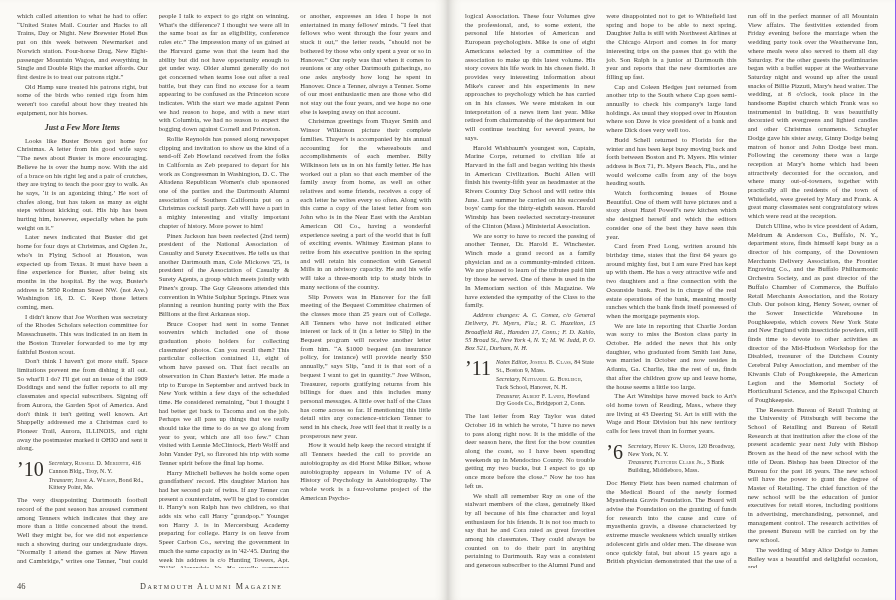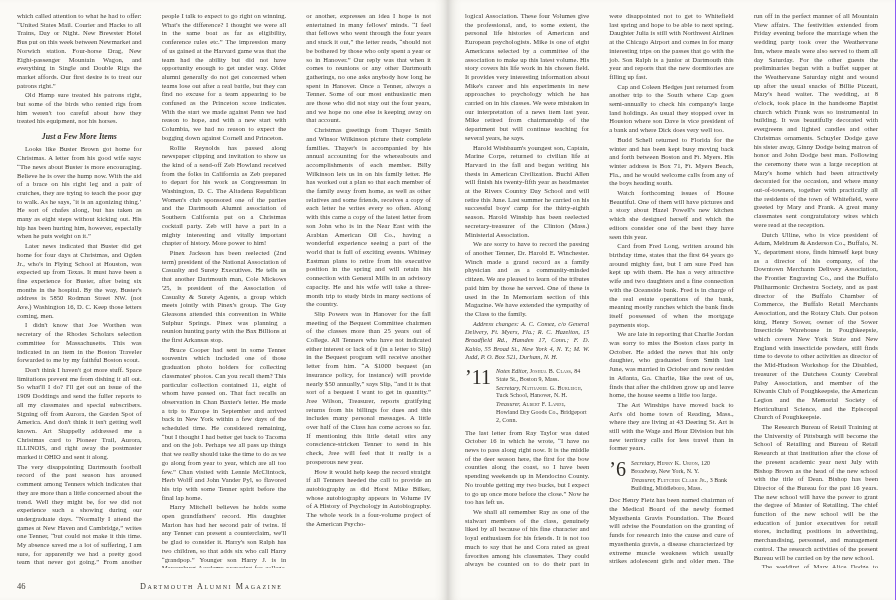--- a/index.html
+++ b/index.html
@@ -1,21 +1,21 @@
 <!DOCTYPE html>
 <html><head>
 <meta charset="utf-8">
 <style>
   html,body{margin:0;padding:0;}
   body{width:896px;height:600px;background:#e9e8e3;font-family:"Liberation Serif","DejaVu Serif",serif;overflow:hidden;}
   .spread{display:flex;width:896px;height:600px;background:#f3f2ed;}
   .page{width:448px;height:600px;box-sizing:border-box;background:#fbfaf6;position:relative;padding:12px 17px 0 17px;}
   .page-left{box-shadow:inset -10px 0 14px -12px rgba(60,55,45,.45);}
   .page-right{box-shadow:inset 10px 0 14px -12px rgba(60,55,45,.45);border-right:1px solid #8b5cf6;}
-  .columns{display:flex;gap:20px;height:556px;overflow:hidden;}
+  .columns{display:flex;gap:11px;height:556px;overflow:hidden;}
   .col{flex:1 1 0;min-width:0;overflow:hidden;text-align:justify;font-size:6.6px;line-height:1.32;color:#3b3833;letter-spacing:.05px;}
   .para{margin:0 0 1px 0;text-indent:8px;}
   .para.noindent{text-indent:0;}
   .para.italic-note{font-style:italic;font-size:6.3px;}
   .item-heading{text-align:center;font-style:italic;font-weight:bold;font-size:7.8px;margin:6px 0 3px;color:#33302b;}
   .classhead{display:flex;align-items:flex-start;margin:7px 0 3px 0;text-align:left;}
   .numeral{font-size:20px;line-height:.95;padding-right:5px;color:#2f2c27;}
   .officers{flex:1;font-size:6px;line-height:1.3;color:#3b3833;}
   .officer{margin:0 0 1px 0;}
   .officer .role{font-style:italic;}
@@ -35,20 +35,27 @@
   <section class="page page-left">
     <div class="columns">
       <div class="col">
           <p class="para noindent">which called attention to what he had to offer: “United States Mail. Courier and Hacks to all Trains, Day or Night. New Brewster Hotel Bus put on this week between Newmarket and Norwich station. Four-horse Drag, New Eight-passenger Mountain Wagon, and everything in Single and Double Rigs the market affords. Our first desire is to treat our patrons right.”</p>
           <p class="para">Old Hamp sure treated his patrons right, but some of the birds who rented rigs from him weren't too careful about how they treated his equipment, nor his horses.</p>
           <h3 class="item-heading">Just a Few More Items</h3>
           <p class="para">Looks like Buster Brown got home for Christmas. A letter from his good wife says: “The news about Buster is more encouraging. Believe he is over the hump now. With the aid of a brace on his right leg and a pair of crutches, they are trying to teach the poor guy to walk. As he says, ‘it is an agonizing thing.’ He sort of chafes along, but has taken as many as eight steps without kicking out. His hip has been hurting him, however, especially when he puts weight on it.”</p>
           <p class="para">Later news indicated that Buster did get home for four days at Christmas, and Ogden Jr., who's in Flying School at Houston, was expected up from Texas. It must have been a fine experience for Buster, after being six months in the hospital. By the way, Buster's address is 5850 Rodman Street NW. (not Ave.) Washington 16, D. C. Keep those letters coming, men.</p>
           <p class="para">I didn't know that Joe Worthen was secretary of the Rhodes Scholars selection committee for Massachusetts. This was indicated in an item in the Boston Traveler forwarded to me by my faithful Boston scout.</p>
           <p class="para">Don't think I haven't got more stuff. Space limitations prevent me from dishing it all out. So what'll I do? I'll get out an issue of the 1909 Doddings and send the fuller reports to all my classmates and special subscribers. Signing off from Aurora, the Garden Spot of America. And don't think it isn't getting well known. Art Shappelly addressed me a Christmas card to Pioneer Trail, Aurora, ILLINOIS, and right away the postmaster marked it OHIO and sent it along.</p>
+          <div class="classhead">
+            <span class="numeral">’10</span>
+            <div class="officers">
+              <div class="officer"><span class="role">Secretary, </span><span class="name">Russell D. Meredith</span>, 416 Cannon Bldg., Troy, N. Y.</div>
+              <div class="officer"><span class="role">Treasurer, </span><span class="name">Jesse A. Wilson</span>, Bond Rd., Kittery Point, Me.</div>
+            </div>
+          </div>
           <p class="para noindent">The very disappointing Dartmouth football record of the past season has aroused comment among Tenners which indicates that they are more than a little concerned about the trend. Well they might be, for we did not experience such a showing during our undergraduate days. “Normally I attend the games at New Haven and Cambridge,” writes one Tenner, “but could not make it this time. My absence saved me a lot of suffering, I am sure, for apparently we had a pretty good team that never got going.” From another Tenner's pen comes this: “Note that the Dartmouth team (football) has finally reached the bottom (or thereabouts) along with basketball etc. I don't get it at all. And the defeatist attitude with the alumni saying we will never have any more championship teams! We sure won't if that's the state of mind . . . The Princeton</p>
         </div>
       <div class="col">
           <p class="para noindent">people I talk to expect to go right on winning. What's the difference? I thought we were all in the same boat as far as eligibility, conference rules etc.” The impression many of us gained at the Harvard game was that the team had the ability but did not have opportunity enough to get under way. Older alumni generally do not get concerned when teams lose out after a real battle, but they can find no excuse for a team appearing to be confused as the Princeton score indicates. With the start we made against Penn we had reason to hope, and with a new start with Columbia, we had no reason to expect the bogging down against Cornell and Princeton.</p>
           <p class="para">Rollie Reynolds has passed along newspaper clipping and invitation to show us the kind of a send-off Zeb Howland received from the folks in California as Zeb prepared to depart for his work as Congressman in Washington, D. C. The Altadena Republican Women's club sponsored one of the parties and the Dartmouth Alumni association of Southern California put on a Christmas cocktail party. Zeb will have a part in a mighty interesting and vitally important chapter of history. More power to him!</p>
           <p class="para">Pinex Jackson has been reelected (2nd term) president of the National Association of Casualty and Surety Executives. He tells us that another Dartmouth man, Cole Mickows '25, is president of the Association of Casualty &amp; Surety Agents, a group which meets jointly with Pinex's group. The Guy Gleasons attended this convention in White Sulphur Springs. Pinex was planning a reunion hunting party with the Bax Billions at the first Arkansas stop.</p>
           <p class="para">Bruce Cooper had sent in some Tenner souvenirs which included one of those graduation photo holders for collecting classmates' photos. Can you recall them? This particular collection contained 11, eight of whom have passed on. That fact recalls an observation in Chan Baxter's letter. He made a trip to Europe in September and arrived back in New York within a few days of the scheduled time. He considered remaining, “but I thought I had better get back to Tacoma and on the job. Perhaps we all pass up things that we really should take the time to do as we go along from year to year, which are all too few.” Chan visited with Lennie McClintock, Herb Wolff and John Vander Pyl, so flavored his trip with some Tenner spirit before the final lap home.</p>
           <p class="para">Harry Mitchell believes he holds some open grandfathers' record. His daughter Marion has had her second pair of twins. If any Tenner can present a counterclaim, we'll be glad to consider it. Harry's son Ralph has two children, so that adds six who call Harry “grandpop.” Younger son Harry J. is in Mercersburg Academy preparing for college. Harry is on leave from Speer Carbon Co., serving the government in much the same capacity as in '42-'45. During the week his address is c/o Hunting Towers, Apt. 791W, Alexandria, Va. He usually commutes home to St. Mary's, Pa., for the weekends.</p>
         </div>
       <div class="col">

